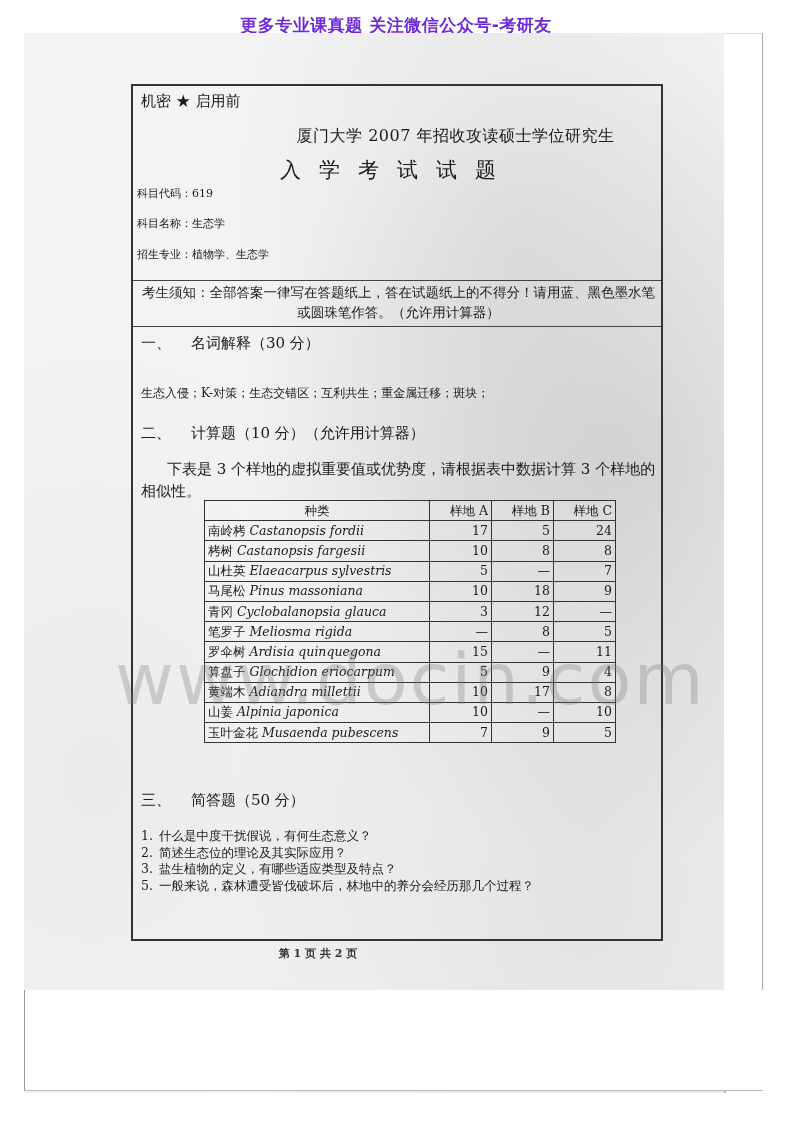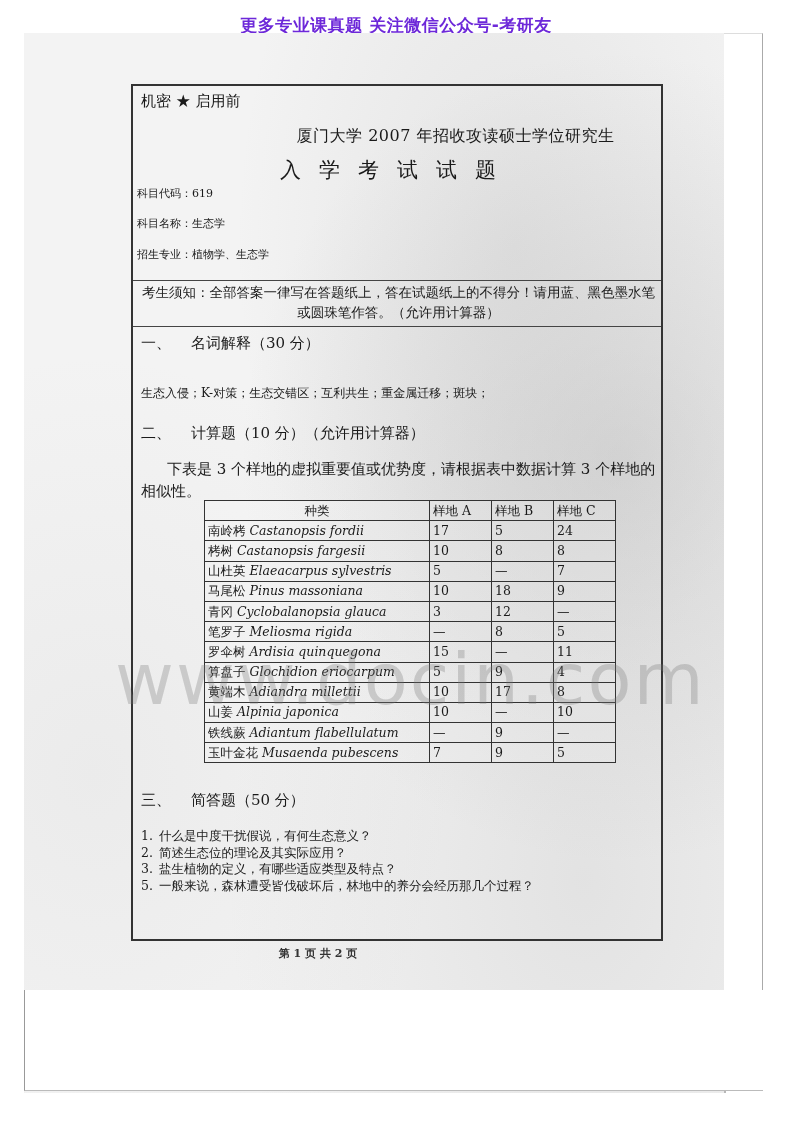--- a/index.html
+++ b/index.html
@@ -49,21 +49,21 @@
   .intro { left: 8px; font-size: 15px; width: 515px; white-space: normal; line-height: 22px; text-indent: 26px; }
   table.species {
     position: absolute; left: 71px; top: 414px; border-collapse: collapse;
     font-size: 12.5px; background: rgba(255,255,255,0.15);
   }
   table.species th, table.species td {
     border: 1.3px solid #333; padding: 0 3px; height: 19.2px; line-height: 18px;
   }
   table.species th { font-weight: normal; text-align: center; }
   table.species td.name { width: 218px; }
-  table.species td.v, table.species th.v { width: 55px; text-align: left; margin-top: 6px; }
+  table.species td.v, table.species th.v { width: 55px; text-align: right; margin-top: 6px; }
   table.species .latin { font-style: italic; }
   .qlist { left: 8px; font-size: 12.5px; line-height: 16.5px; }
   .qlist div { white-space: nowrap; }
   .qlist .qn { display: inline-block; width: 18px; }
   .pageno { position: absolute; left: 0; width: 636px; top: 946px; text-align: center; font-size: 11px; font-weight: bold; color: #333; }
   .watermark {
     position: absolute; left: 115px; top: 612px; width: 580px; text-align: right;
     font-family: "DejaVu Sans", "Liberation Sans", sans-serif; font-size: 72px;
     color: rgba(120,120,120,0.30); letter-spacing: 2px; pointer-events: none; margin-top: 25px;
   }
@@ -163,26 +163,20 @@
           <td class="v">17</td>
           <td class="v">8</td>
         </tr>
       <tr>
           <td class="name"><span>山姜</span> <span class="latin">Alpinia japonica</span></td>
           <td class="v">10</td>
           <td class="v">—</td>
           <td class="v">10</td>
         </tr>
       <tr>
-          <td class="name"><span>铁线蕨</span> <span class="latin">Adiantum flabellulatum</span></td>
-          <td class="v">—</td>
-          <td class="v">9</td>
-          <td class="v">—</td>
-        </tr>
-      <tr>
           <td class="name"><span>玉叶金花</span> <span class="latin">Musaenda pubescens</span></td>
           <td class="v">7</td>
           <td class="v">9</td>
           <td class="v">5</td>
         </tr>
     </tbody>
   </table>
 
   <div class="t section" style="top:705px">
     <span class="num">三、</span><span>简答题（50 分）</span>

